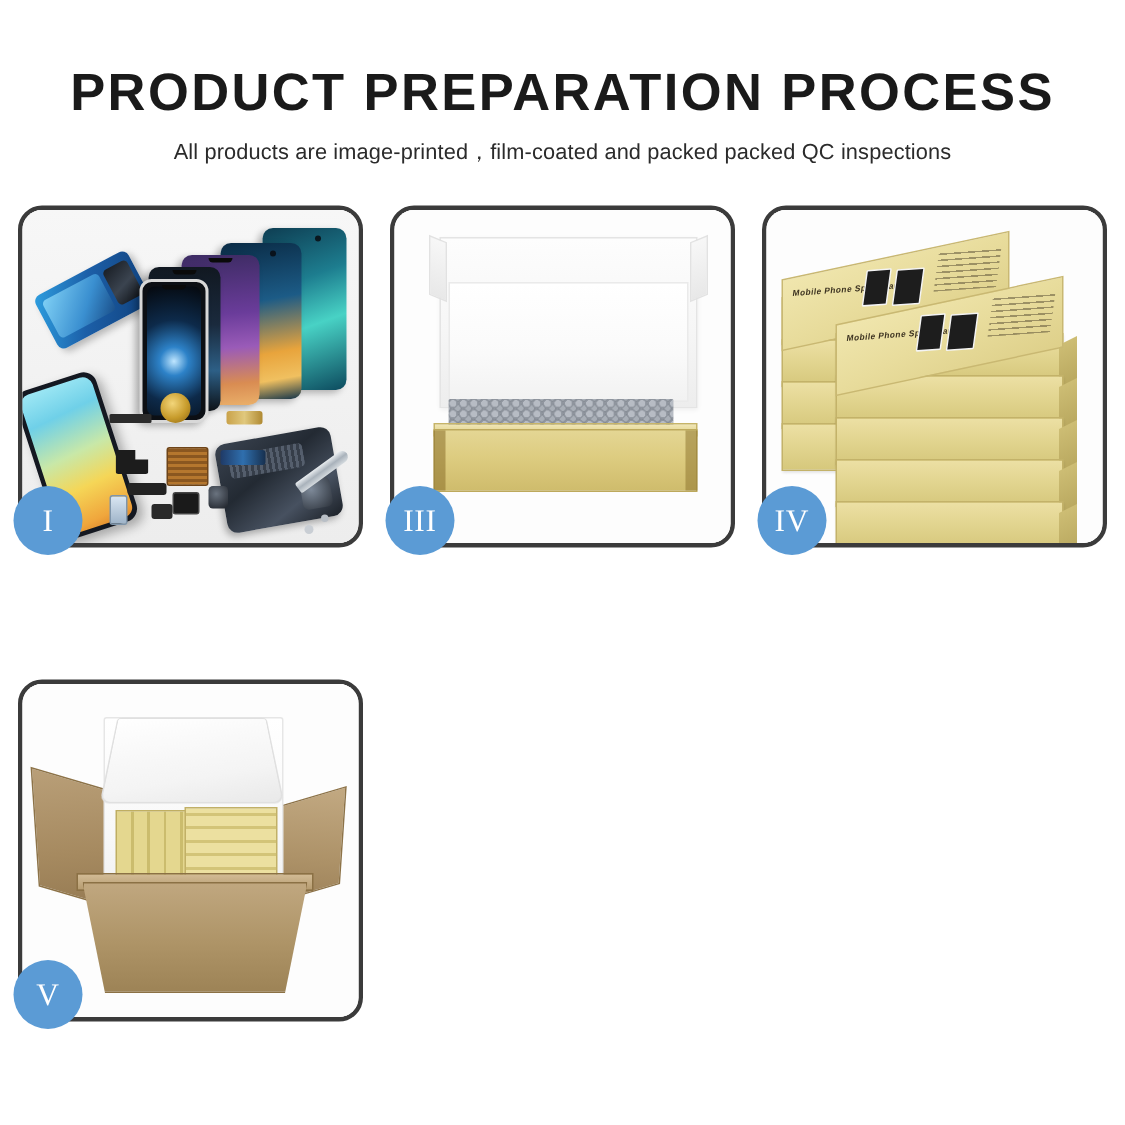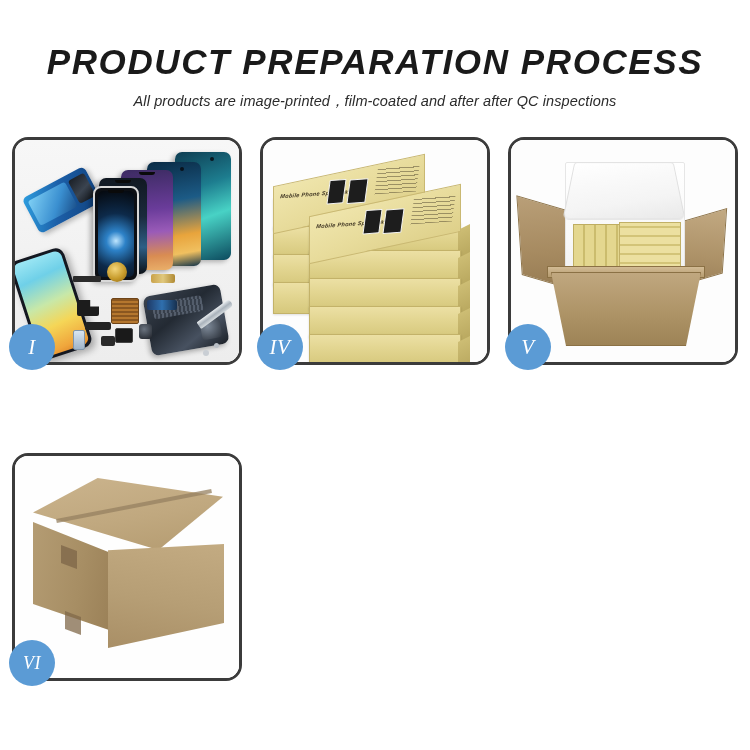--- a/index.html
+++ b/index.html
@@ -13,21 +13,20 @@
     overflow: hidden;
     font-family: "Liberation Sans", sans-serif;
     -webkit-font-smoothing: antialiased;
   }
 
   .page {
     position: relative;
     width: 750px;
     height: 742px;
     background: #ffffff;
-    font-style: italic;
   }
 
   
   .header {
     position: absolute;
     left: 0;
     top: 0;
     width: 750px;
     text-align: center;
   }
@@ -521,21 +520,21 @@
     transform: skewY(20deg);
   }
 </style>
 </head>
 <body>
 
 <div class="page">
 
   <div class="header">
     <h1 class="title">PRODUCT PREPARATION PROCESS</h1>
-    <p class="subtitle">All products are image-printed，film-coated and after after QC inspections</p>
+    <p class="subtitle">All products are image-printed，film-coated and packed packed QC inspections</p>
   </div>
 
   <div class="grid">
 
     <div class="panel">
       <div class="panel-inner">
         <div class="scene1">
           <div class="blue-screen"></div>
           <div class="disp d5">
               <span class="punch"></span>
@@ -567,20 +566,32 @@
           <span class="part p-spk"></span>
           <span class="part p-battw"></span>
           <span class="part p-screw1"></span>
           <span class="part p-screw2"></span>
         </div>
       </div>
       <div class="badge">I</div>
     </div>
 
 
+    <div class="panel">
+      <div class="panel-inner">
+        <div class="scene3">
+          <div class="lid3"></div>
+          <div class="foam3"></div>
+          <div class="bubble3"></div>
+          <div class="boxrim3"></div>
+          <div class="boxbody3"></div>
+        </div>
+      </div>
+      <div class="badge">III</div>
+    </div>
 
     <div class="panel">
       <div class="panel-inner">
         <div class="scene4">
           <div class="stack">
             <div class="ybox lb1">
                 <span class="side"></span>
               </div>
             <div class="ybox lb2">
                 <span class="side"></span>
@@ -636,28 +647,15 @@
           <div class="ybundle"></div>
           <div class="ybundle2"></div>
           <div class="foamLidTop"></div>
           <div class="cartonRim"></div>
           <div class="cartonFront"></div>
         </div>
       </div>
       <div class="badge">V</div>
     </div>
 
-    <div class="panel">
-      <div class="panel-inner">
-        <div class="scene6">
-          <div class="c6-top"></div>
-          <div class="c6-left"></div>
-          <div class="c6-right"></div>
-          <div class="c6-seam"></div>
-          <div class="c6-tape1"></div>
-          <div class="c6-tape2"></div>
-        </div>
-      </div>
-      <div class="badge small-txt">VI</div>
-    </div>
 
   </div>
 </div>
 
 </body></html>

